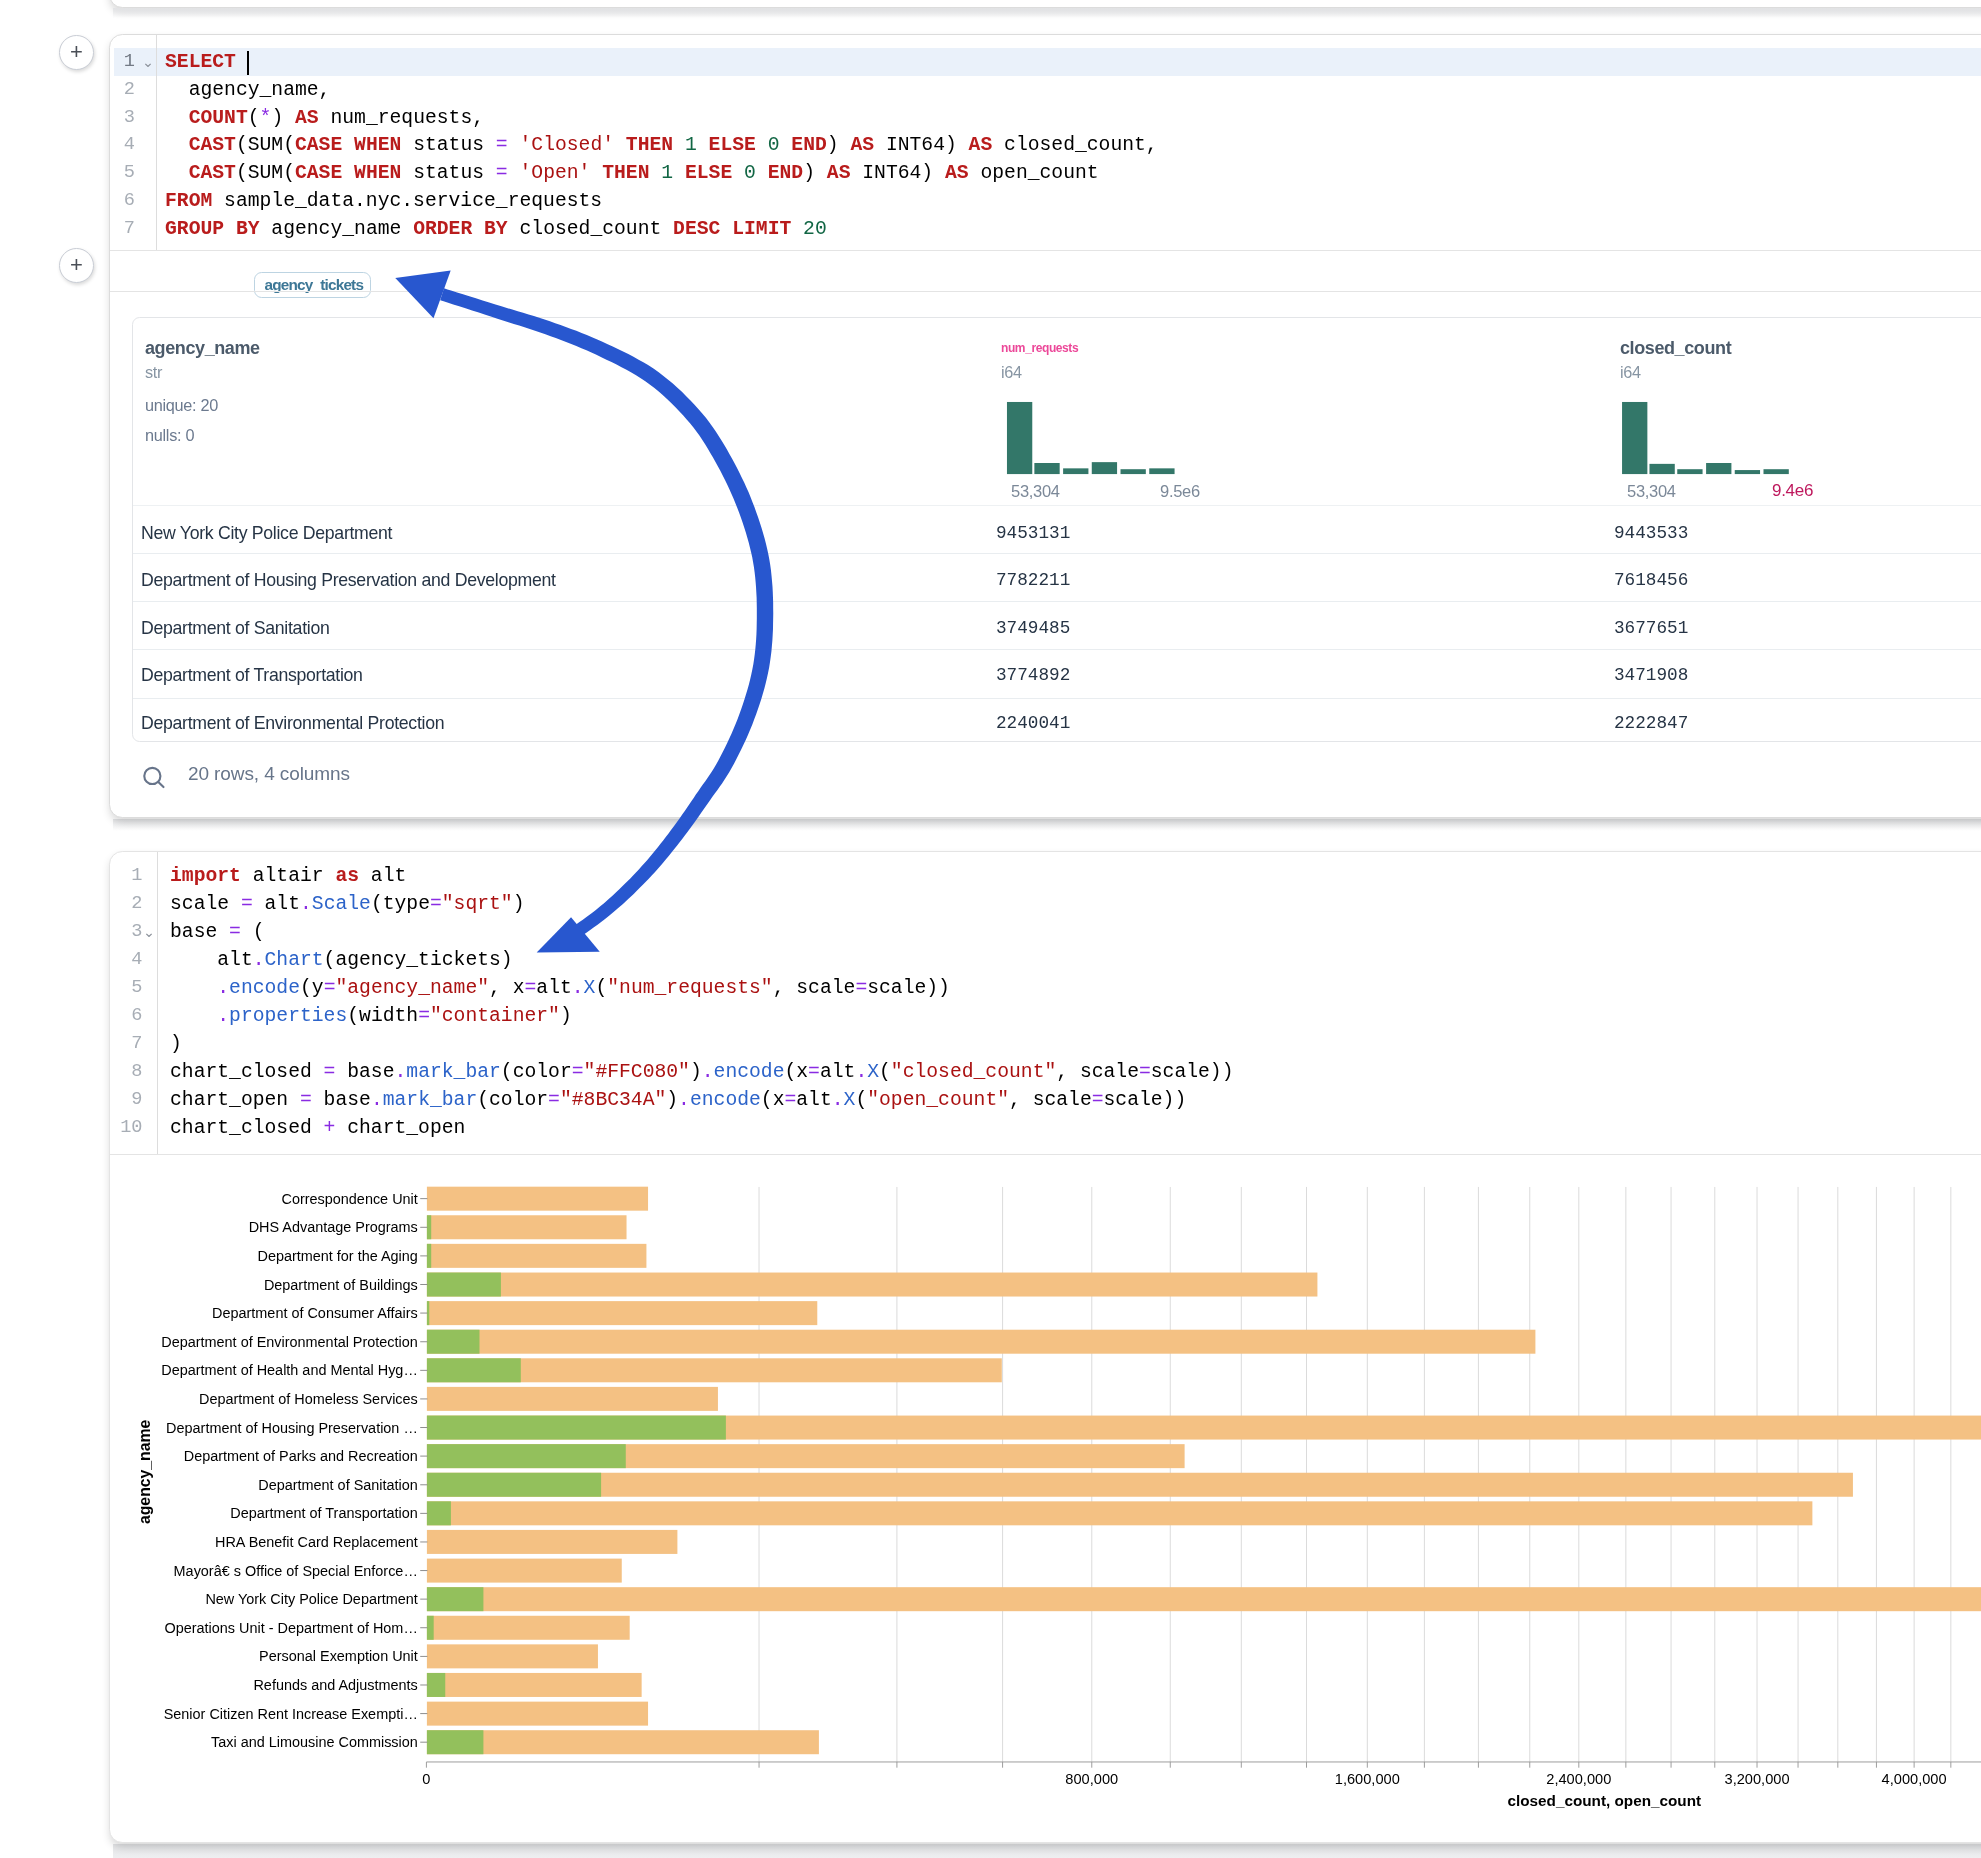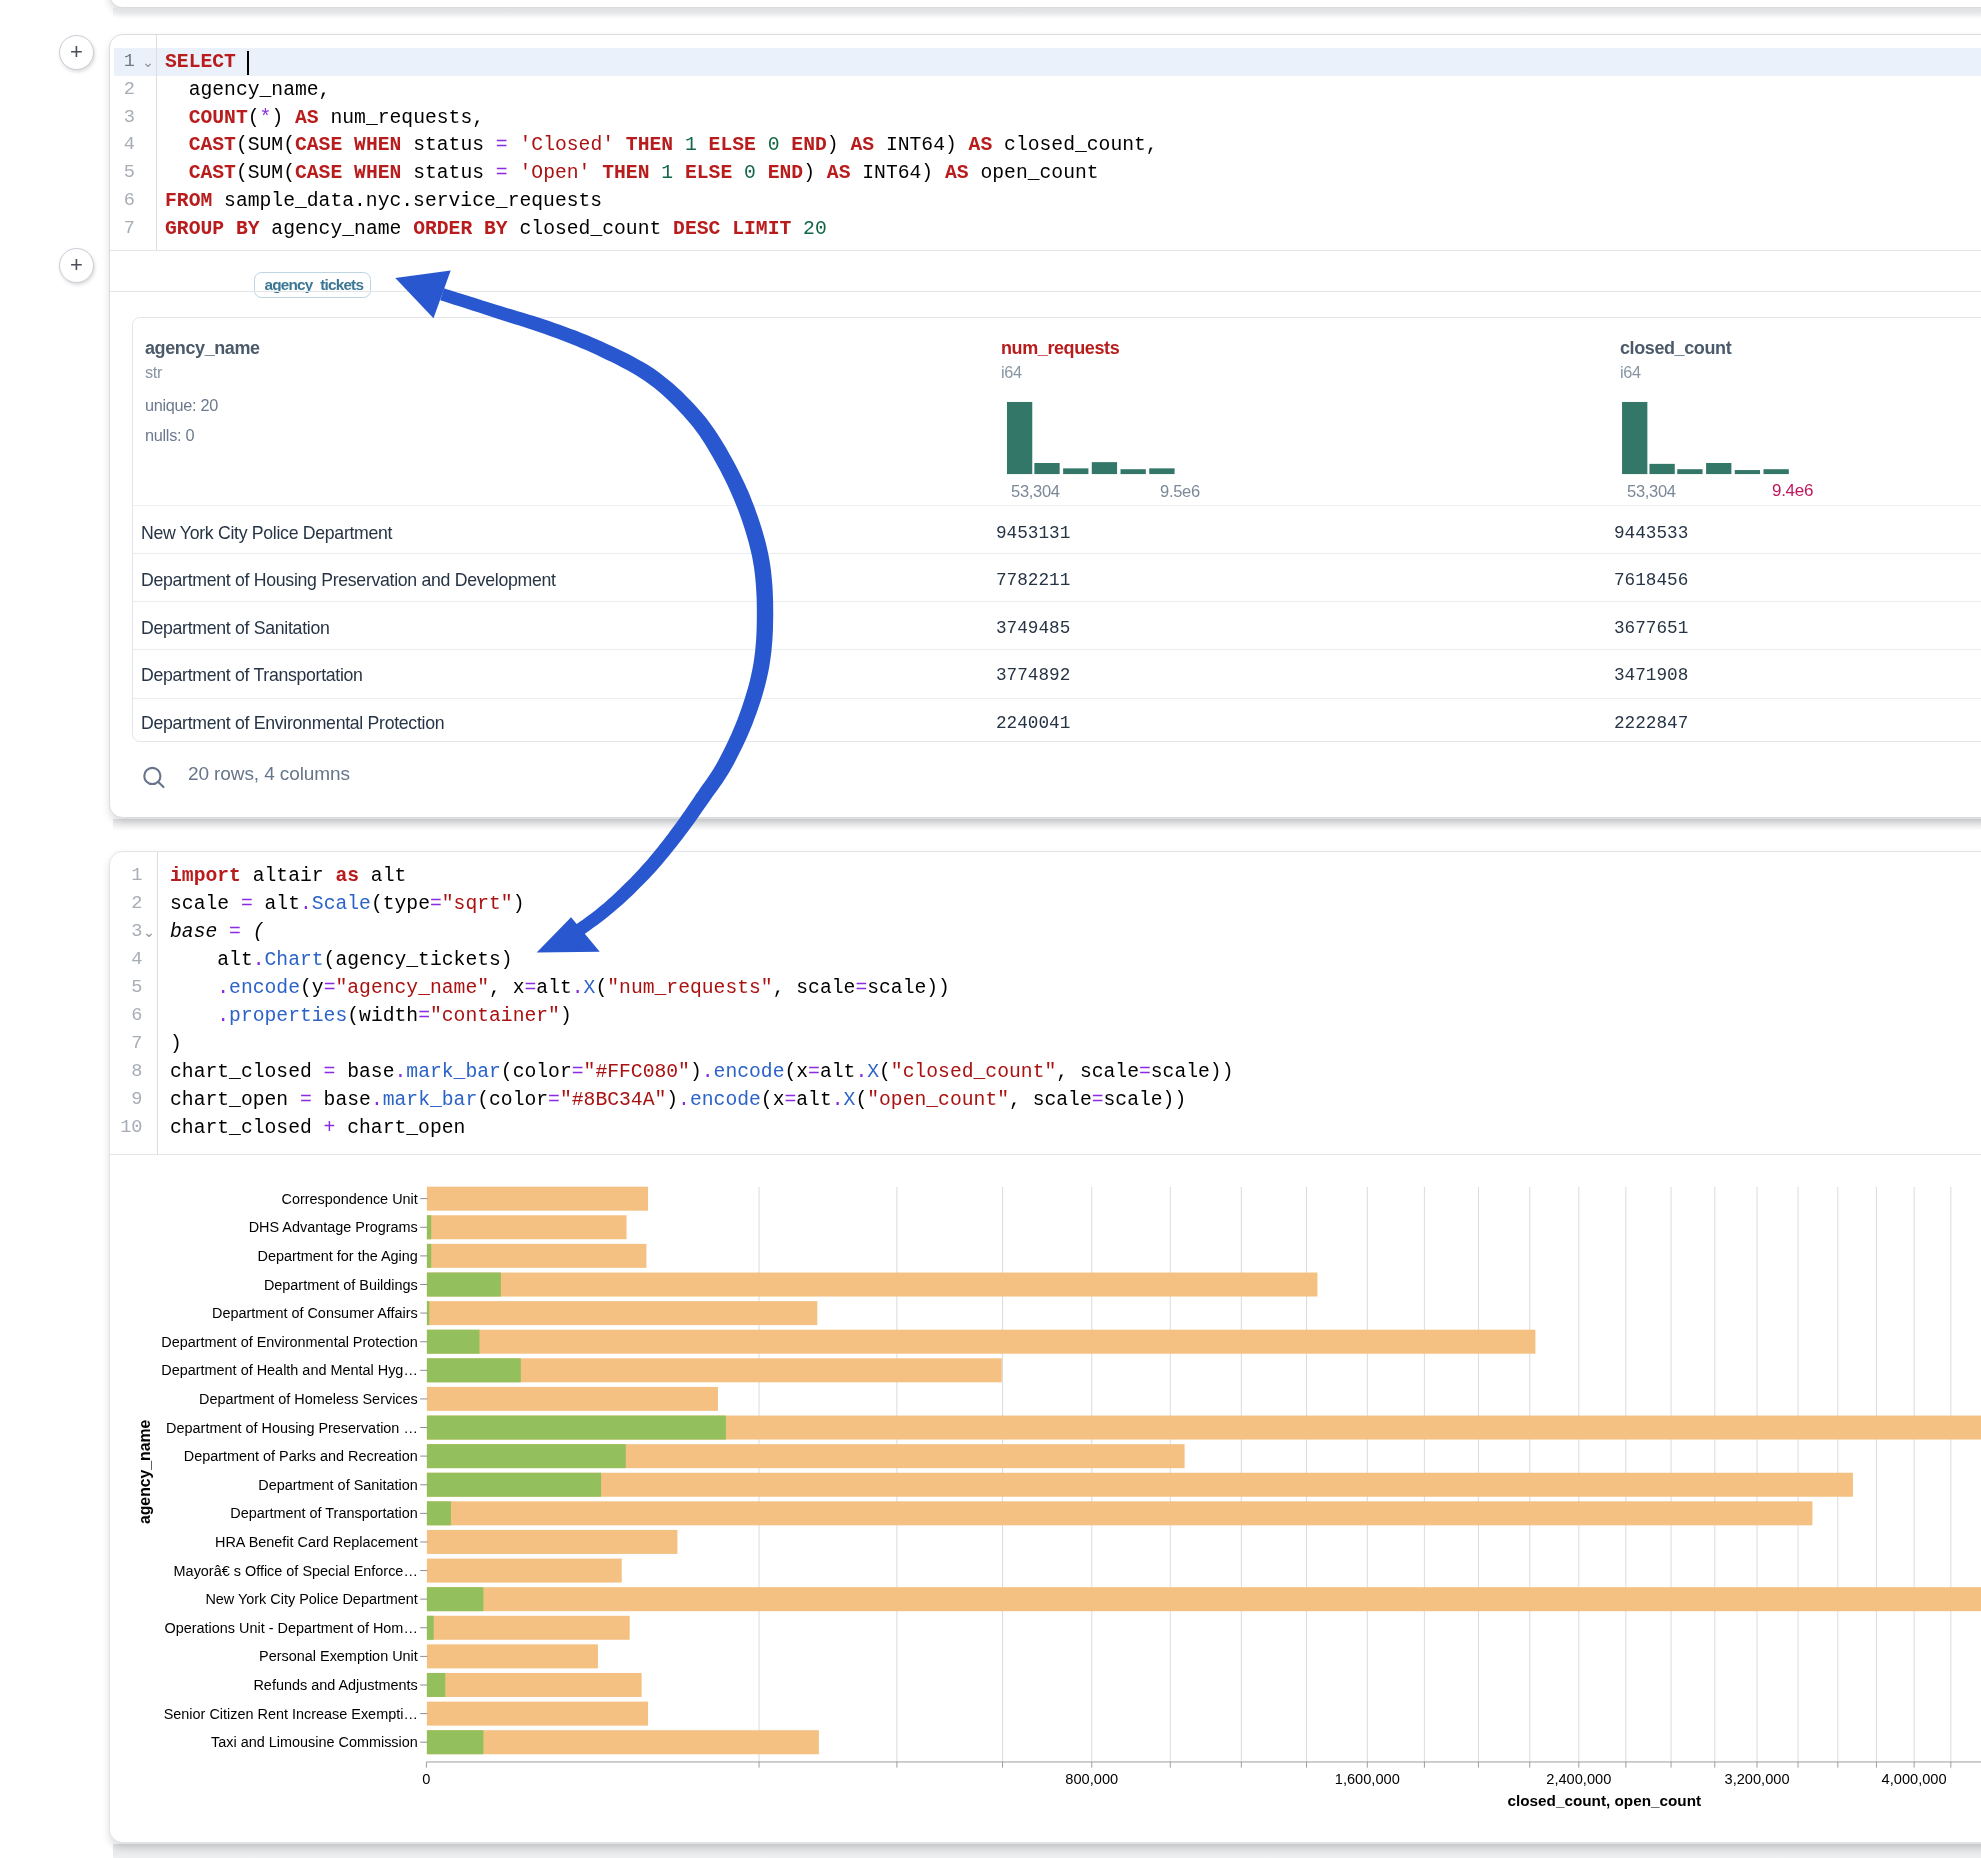--- a/index.html
+++ b/index.html
@@ -66,21 +66,21 @@
   <div class="abs" style="left:110px; top:291px; width:1872px; height:1px; background:#e4e4e4;"></div>
 </div>
 
 <div class="abs" style="left:132px; top:317px; width:1874px; height:425px; border:1px solid #e3e5e8; border-radius:7.6px; background:#fff;"></div>
 <div id="tablecontent" class="abs" style="left:0; top:0; width:1982px; height:860px;">
 
   <div class="abs" style="left:145px; top:337px; height:22px; line-height:22px; font-size:18px; font-weight:bold; letter-spacing:-0.4px; color:#4b5a6a;">agency_name</div>
   <div class="abs" style="left:145px; top:362px; height:21px; line-height:21px; font-size:16.3px; letter-spacing:-0.3px; color:#8795a3;">str</div>
   <div class="abs" style="left:145px; top:395px; height:21px; line-height:21px; font-size:16.3px; letter-spacing:-0.3px; color:#6c7a8f;">unique: 20</div>
   <div class="abs" style="left:145px; top:425px; height:21px; line-height:21px; font-size:16.3px; letter-spacing:-0.3px; color:#6c7a8f;">nulls: 0</div>
-  <div class="abs" style="left:1001px; top:337px; height:22px; line-height:22px; font-size:18px; font-weight:bold; letter-spacing:-0.4px; color:#b91c1c;">num_requests</div>
+  <div class="abs" style="left:1001px; top:337px; height:22px; line-height:22px; font-size:12px; font-weight:bold; letter-spacing:-0.4px; color:#ec4899;">num_requests</div>
   <div class="abs" style="left:1001px; top:362px; height:21px; line-height:21px; font-size:16.3px; letter-spacing:-0.3px; color:#8795a3;">i64</div>
   <div class="abs" style="left:1620px; top:337px; height:22px; line-height:22px; font-size:18px; font-weight:bold; letter-spacing:-0.4px; color:#4b5a6a;">closed_count</div>
   <div class="abs" style="left:1620px; top:362px; height:21px; line-height:21px; font-size:16.3px; letter-spacing:-0.3px; color:#8795a3;">i64</div>
 
   <svg class="abs" style="left:1004px; top:400px;" width="191" height="75" viewBox="0 0 200 78">
     <g fill="#337769">
       <rect x="3.1" y="1.8" width="26.5" height="75.5"></rect>
       <rect x="31.8" y="65.7" width="26.5" height="11.6"></rect>
       <rect x="61.9" y="71.3" width="26.5" height="6"></rect>
       <rect x="91.9" y="64.8" width="26.5" height="12.5"></rect>
@@ -141,21 +141,21 @@
   <div class="lnum lnum2" style="left:110px; top:946px;">4</div>
   <div class="lnum lnum2" style="left:110px; top:974px;">5</div>
   <div class="lnum lnum2" style="left:110px; top:1002px;">6</div>
   <div class="lnum lnum2" style="left:110px; top:1030px;">7</div>
   <div class="lnum lnum2" style="left:110px; top:1058px;">8</div>
   <div class="lnum lnum2" style="left:110px; top:1086px;">9</div>
   <div class="lnum lnum2" style="left:110px; top:1114px;">10</div>
   <div class="chev" style="left:143px; top:918px; height:28px; line-height:28px;">⌄</div>
   <div class="codeline" style="left:170px; top:862px;"><span class="kw">import</span> altair <span class="kw">as</span> alt</div>
   <div class="codeline" style="left:170px; top:890px;">scale <span class="op">=</span> alt<span class="op">.</span><span class="fn">Scale</span>(type<span class="op">=</span><span class="str">"sqrt"</span>)</div>
-  <div class="codeline" style="left:170px; top:918px;font-style:italic;">base <span class="op">=</span> (</div>
+  <div class="codeline" style="left:170px; top:918px;">base <span class="op">=</span> (</div>
   <div class="codeline" style="left:170px; top:946px;">    alt<span class="op">.</span><span class="fn">Chart</span>(agency_tickets)</div>
   <div class="codeline" style="left:170px; top:974px;">    <span class="op">.</span><span class="fn">encode</span>(y<span class="op">=</span><span class="str">"agency_name"</span>, x<span class="op">=</span>alt<span class="op">.</span><span class="fn">X</span>(<span class="str">"num_requests"</span>, scale<span class="op">=</span>scale))</div>
   <div class="codeline" style="left:170px; top:1002px;">    <span class="op">.</span><span class="fn">properties</span>(width<span class="op">=</span><span class="str">"container"</span>)</div>
   <div class="codeline" style="left:170px; top:1030px;">)</div>
   <div class="codeline" style="left:170px; top:1058px;">chart_closed <span class="op">=</span> base<span class="op">.</span><span class="fn">mark_bar</span>(color<span class="op">=</span><span class="str">"#FFC080"</span>)<span class="op">.</span><span class="fn">encode</span>(x<span class="op">=</span>alt<span class="op">.</span><span class="fn">X</span>(<span class="str">"closed_count"</span>, scale<span class="op">=</span>scale))</div>
   <div class="codeline" style="left:170px; top:1086px;">chart_open <span class="op">=</span> base<span class="op">.</span><span class="fn">mark_bar</span>(color<span class="op">=</span><span class="str">"#8BC34A"</span>)<span class="op">.</span><span class="fn">encode</span>(x<span class="op">=</span>alt<span class="op">.</span><span class="fn">X</span>(<span class="str">"open_count"</span>, scale<span class="op">=</span>scale))</div>
   <div class="codeline" style="left:170px; top:1114px;">chart_closed <span class="op">+</span> chart_open</div>
   <div class="abs" style="left:110px; top:1154px; width:1872px; height:1px; background:#e4e4e4;"></div>
 </div>
 

